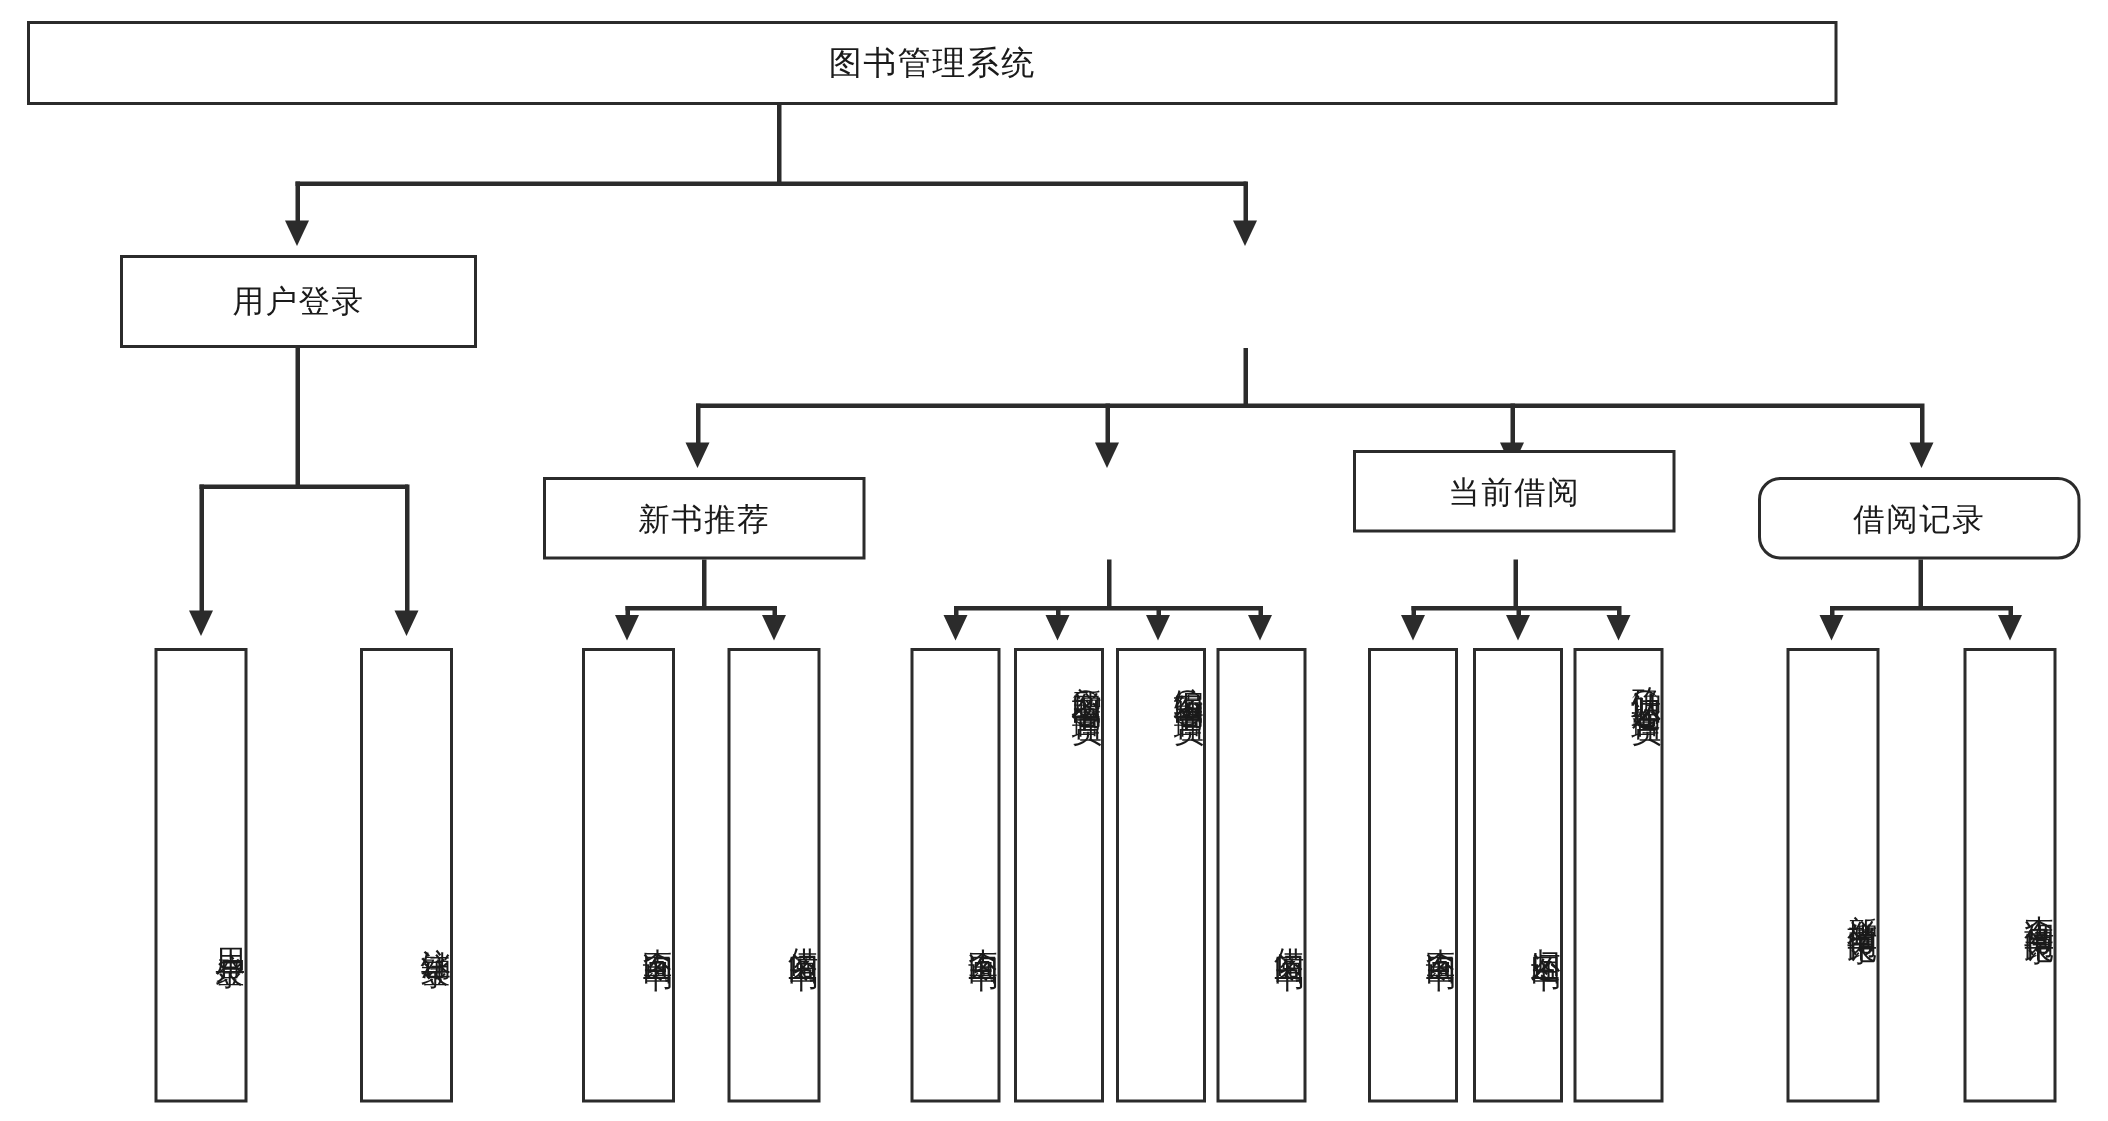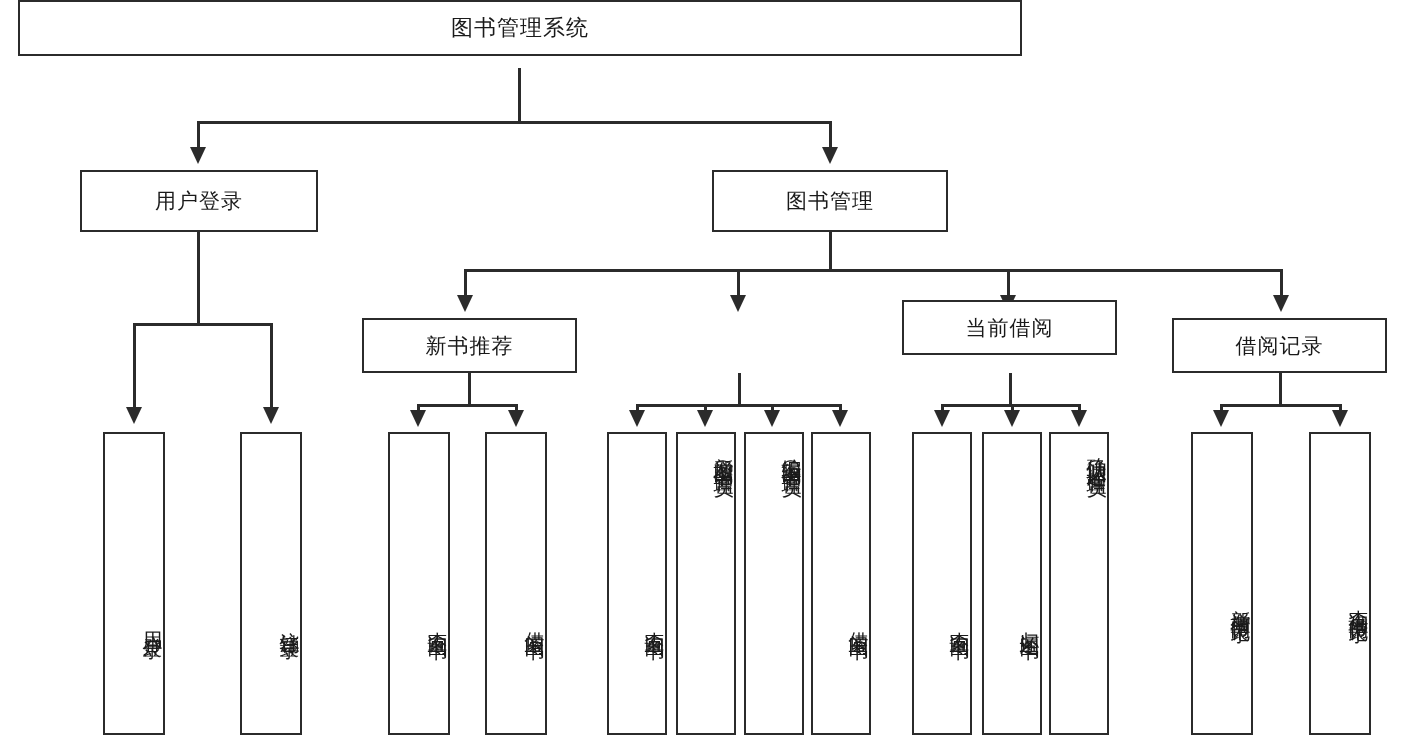--- a/index.html
+++ b/index.html
@@ -77,35 +77,34 @@
     letter-spacing: 0.5px;
     white-space: nowrap;
     pointer-events: none;
   }
 </style>
 </head>
 <body>
 
 <div id="canvas">
 
-  <div class="node horiz root" style="left:18px; top:0; width:1004px; height:56px;">图书管理系统</div>
+  <div class="node horiz root" style="left:18px; top:14px; width:1207px; height:56px;">图书管理系统</div>
 
   <div class="vline" style="left:518px; top:68px; height:55px;"></div>
 
   <div class="hline" style="left:197px; top:121px; width:634px;"></div>
 
   <div class="vline" style="left:197px; top:121px; height:28px;"></div>
   <div class="arrow" style="left:190px; top:147px;"></div>
 
   <div class="vline" style="left:829px; top:121px; height:28px;"></div>
   <div class="arrow" style="left:822px; top:147px;"></div>
 
   <div class="node horiz" style="left:80px; top:170px; width:238px; height:62px;">用户登录</div>
 
-  <div class="node horiz" style="left:712px; top:170px; width:236px; height:62px;">图书管理</div>
 
   <div class="vline" style="left:197px; top:232px; height:93px;"></div>
   <div class="hline" style="left:133px; top:323px; width:139px;"></div>
   <div class="vline" style="left:133px; top:323px; height:86px;"></div>
   <div class="arrow" style="left:126px; top:407px;"></div>
   <div class="vline" style="left:270px; top:323px; height:86px;"></div>
   <div class="arrow" style="left:263px; top:407px;"></div>
 
   <div class="vline" style="left:829px; top:232px; height:39px;"></div>
   <div class="hline" style="left:464px; top:269px; width:816px;"></div>
@@ -113,21 +112,21 @@
   <div class="arrow" style="left:457px; top:295px;"></div>
   <div class="vline" style="left:737px; top:269px; height:28px;"></div>
   <div class="arrow" style="left:730px; top:295px;"></div>
   <div class="vline" style="left:1007px; top:269px; height:28px;"></div>
   <div class="arrow" style="left:1000px; top:295px;"></div>
   <div class="vline" style="left:1280px; top:269px; height:28px;"></div>
   <div class="arrow" style="left:1273px; top:295px;"></div>
 
   <div class="node horiz" style="left:362px; top:318px; width:215px; height:55px;text-align:right;">新书推荐</div>
   <div class="node horiz" style="left:902px; top:300px; width:215px; height:55px;">当前借阅</div>
-  <div class="node horiz" style="left:1172px; top:318px; width:215px; height:55px;">借阅记录</div>
+  <div class="node horiz" style="left:1172px; top:318px; width:215px; height:55px;border-radius:15px;">借阅记录</div>
 
   <div class="vline" style="left:468px; top:373px; width:2.5px; height:33px;"></div>
   <div class="hline" style="left:417px; top:404px; width:100px;"></div>
   <div class="vline" style="left:417px; top:404px; height:8px;"></div>
   <div class="arrow" style="left:410px; top:410px;"></div>
   <div class="vline" style="left:515px; top:404px; height:8px;"></div>
   <div class="arrow" style="left:508px; top:410px;"></div>
 
   <div class="vline" style="left:738px; top:373px; height:33px;"></div>
   <div class="hline" style="left:636px; top:404px; width:205px;"></div>

